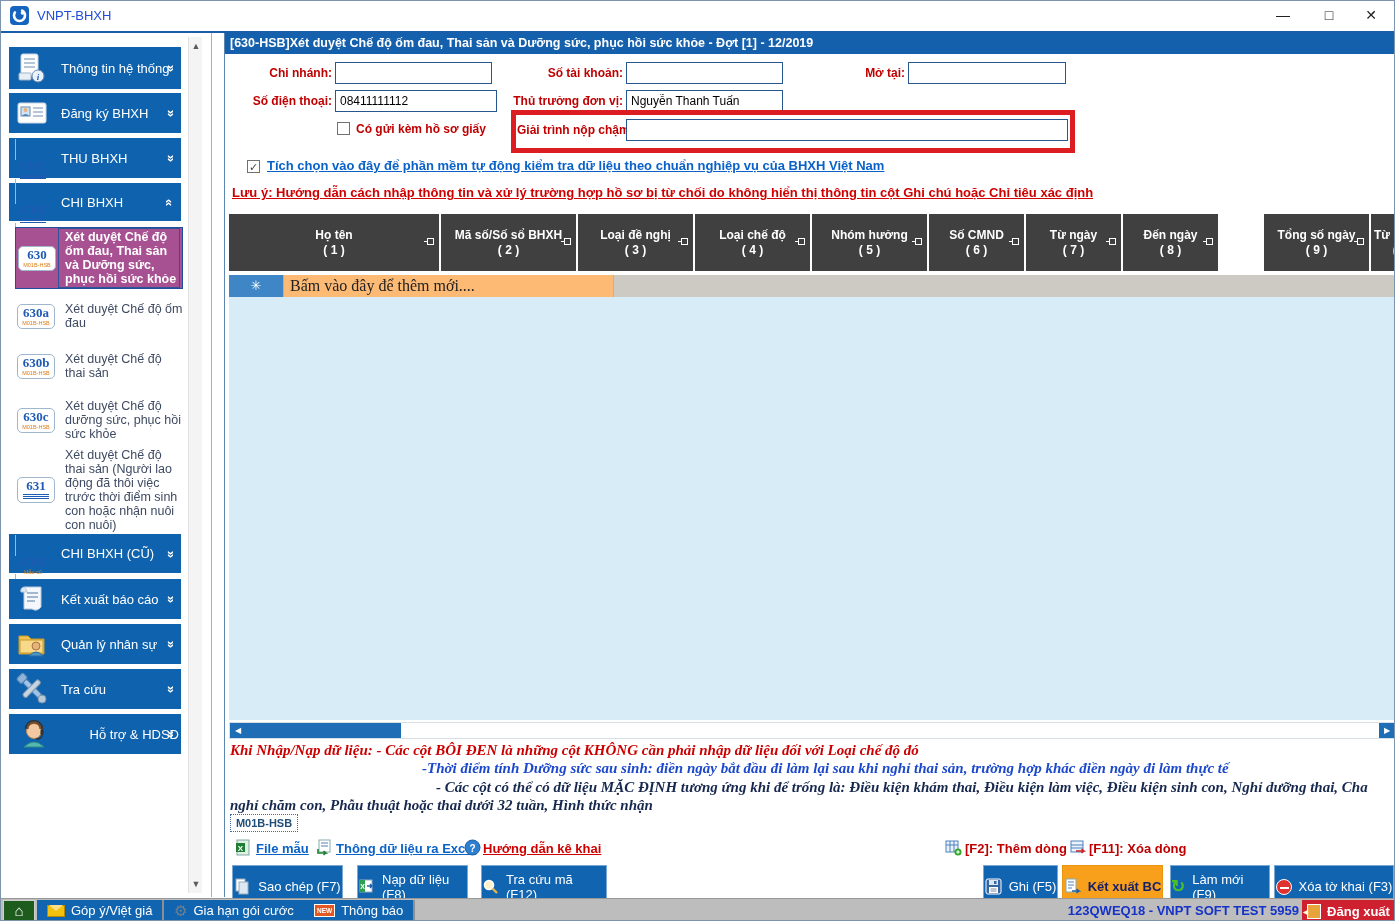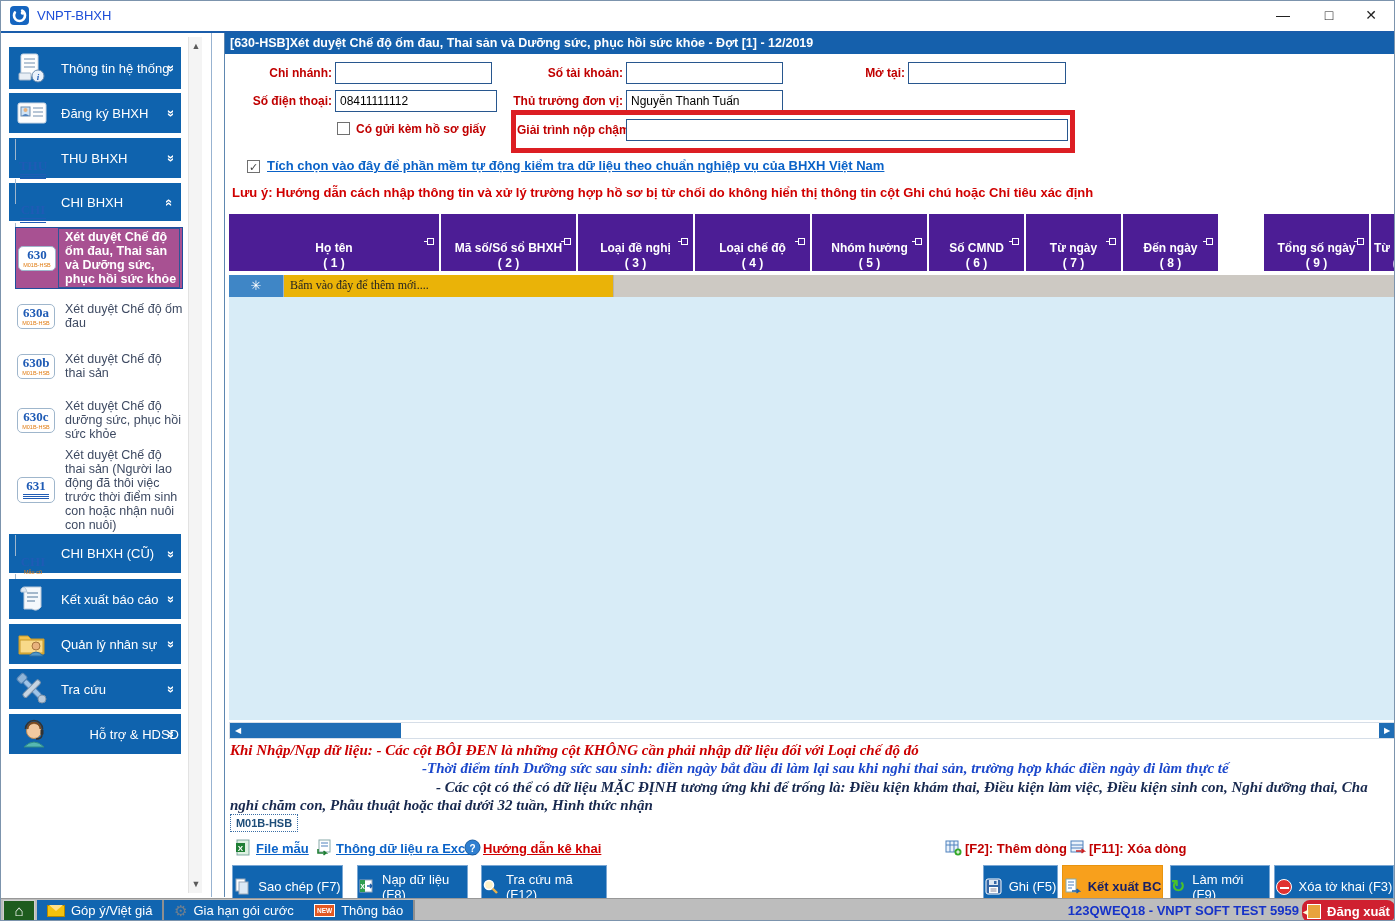--- a/index.html
+++ b/index.html
@@ -44,33 +44,33 @@
   #content-header { position:absolute; left:0; top:0; width:1171px; height:21px; background:#1560ac; color:#fff; font-weight:bold; font-size:12.5px; line-height:21px; padding-left:5px; white-space:nowrap; overflow:hidden; }
 
   .lbl { position:absolute; color:#c00000; font-weight:bold; font-size:12px; text-align:right; white-space:nowrap; }
   .inp { position:absolute; height:22px; border:1px solid #28578f; background:#fff; font-size:12px; padding:2px 4px; font-family:"Liberation Sans",sans-serif; }
 
   #red-highlight { position:absolute; left:286px; top:77px; width:564px; height:43px; border:5px solid #dc1e23; }
 
   .cb { position:absolute; width:13px; height:13px; border:1px solid #707070; background:#fff; font-size:11px; line-height:12px; text-align:center; color:#444; cursor:pointer; }
 
   #auto-check-link { position:absolute; left:42px; top:125px; font-size:13px; font-weight:bold; color:#0a62c8; text-decoration:underline; cursor:pointer; white-space:nowrap; }
-  #luu-y-link { position:absolute; left:7px; top:152px; font-size:13px; font-weight:bold; color:#d00000; cursor:pointer; white-space:nowrap; }
+  #luu-y-link { position:absolute; left:7px; top:152px; font-size:13px; font-weight:bold; color:#d00000; text-decoration:underline; cursor:pointer; white-space:nowrap; }
 
   
   #grid-header { position:absolute; left:4px; top:181px; width:1167px; height:57px; display:flex; overflow:hidden; }
-  .gcell { position:relative; background:#4c1d95; color:#fff; font-weight:bold; font-size:12px; text-align:center; display:flex; flex-direction:column; justify-content:flex-end; border-right:2px solid #fff; flex:0 0 auto; cursor:pointer; overflow:hidden; }
+  .gcell { position:relative; background:#404040; color:#fff; font-weight:bold; font-size:12px; text-align:center; display:flex; flex-direction:column; justify-content:center; border-right:2px solid #fff; flex:0 0 auto; cursor:pointer; overflow:hidden; }
   .gcell .gname { line-height:15px; white-space:nowrap; }
   .gcell .gnum  { line-height:15px; }
   .pin { position:absolute; right:5px; top:24px; width:7px; height:7px; border:1px solid #fff; }
   .pin::after { content:""; position:absolute; left:-4px; top:2px; width:4px; height:1px; background:#fff; }
 
   #new-row { position:absolute; left:4px; top:242px; width:1167px; height:22px; display:flex; cursor:pointer; }
   #new-row .star-cell { flex:0 0 55px; background:#3f86c6; color:#fff; text-align:center; line-height:22px; font-size:13px; border-right:1px solid #9ab4cc; }
-  #new-row .hint-cell { flex:0 0 330px; background:#eab308; border-right:1px solid #b8b4ae; font-family:"Liberation Serif",serif; font-size:12px; color:#222; line-height:21px; padding-left:6px; }
+  #new-row .hint-cell { flex:0 0 330px; background:#fdba74; border-right:1px solid #b8b4ae; font-family:"Liberation Serif",serif; font-size:16px; color:#222; line-height:21px; padding-left:6px; }
   #new-row .filler { flex:1; background:#cdc9c3; }
 
   #grid-body { position:absolute; left:4px; top:264px; width:1167px; height:423px; background:#d8ecf7; }
 
   #hscroll { position:absolute; left:4px; top:689px; width:1167px; height:17px; background:#fff; border:1px solid #d6dee8; }
   .hs-arrow { position:absolute; top:0; width:16px; height:15px; background:#1f6db5; color:#fff; font-size:8px; text-align:center; line-height:15px; cursor:pointer; }
   #hs-thumb { position:absolute; left:16px; top:0; width:155px; height:15px; background:#1f6db5; cursor:pointer; }
 
   .note { position:absolute; font-family:"Liberation Serif",serif; font-style:italic; font-weight:bold; font-size:15px; white-space:nowrap; }
   #note1 { left:5px;  top:709px; color:#cc0000; }
@@ -86,21 +86,21 @@
 
   .abtn { position:absolute; top:832px; height:43px; background:#1165b0; border:1px solid #7aa7d4; color:#fff; font-size:13px; display:flex; align-items:center; justify-content:center; gap:7px; cursor:pointer; }
   .abtn.orange { background:#f8a01c; border-color:#e8940f; color:#171f66; font-weight:bold; }
   .bicon { width:17px; height:17px; flex:0 0 17px; }
 
   
   #statusbar { position:absolute; left:0; top:897px; width:1395px; height:24px; background:#bdbdbd; border-top:1px solid #989898; }
   #home-btn { position:absolute; left:2px; top:1px; width:32px; height:21px; background:#1e5c1e; border:1px solid #cfcfcf; color:#fff; text-align:center; line-height:20px; font-size:15px; cursor:pointer; }
   .sbtn { position:absolute; top:1px; height:21px; background:#1165b0; color:#fff; font-size:13px; display:flex; align-items:center; gap:6px; padding:0 10px; cursor:pointer; border-right:2px solid #8f8f8f; }
   #user-info { position:absolute; right:97px; top:4px; font-size:13px; font-weight:bold; color:#1633c8; }
-  #logout-btn { position:absolute; right:1px; top:1px; width:93px; height:22px; background:#cf2030; color:#fff; font-size:13px; font-weight:bold; display:flex; align-items:center; justify-content:center; gap:6px; cursor:pointer;border-radius:8px; }
+  #logout-btn { position:absolute; right:1px; top:1px; width:93px; height:22px; background:#cf2030; color:#fff; font-size:13px; font-weight:bold; display:flex; align-items:center; justify-content:center; gap:6px; cursor:pointer; }
 
   .envelope { width:18px; height:12px; background:#f4c20d; border:1px solid #b58900; position:relative; }
   .envelope::after { content:""; position:absolute; left:1px; top:-1px; border-left:7px solid transparent; border-right:7px solid transparent; border-top:6px solid #ffe08a; }
   .newbadge { background:#e25822; color:#fff; font-size:6.5px; font-weight:bold; padding:2px 2px; line-height:7px; border:1px solid #fff; }
   .gear { color:#6f7f8f; font-size:15px; line-height:15px; }
   .doorout { width:14px; height:15px; background:#e8a33d; border:1px solid #fff; position:relative; }
   .doorout::after { content:"◄"; position:absolute; left:-7px; top:2px; font-size:9px; color:#ffd; }
 
   .minus-circle { width:16px; height:16px; border-radius:50%; background:#e03131; border:1px solid #fff; color:#fff; position:relative; }
   .minus-circle::after { content:""; position:absolute; left:3px; top:7px; width:9px; height:2px; background:#fff; }

